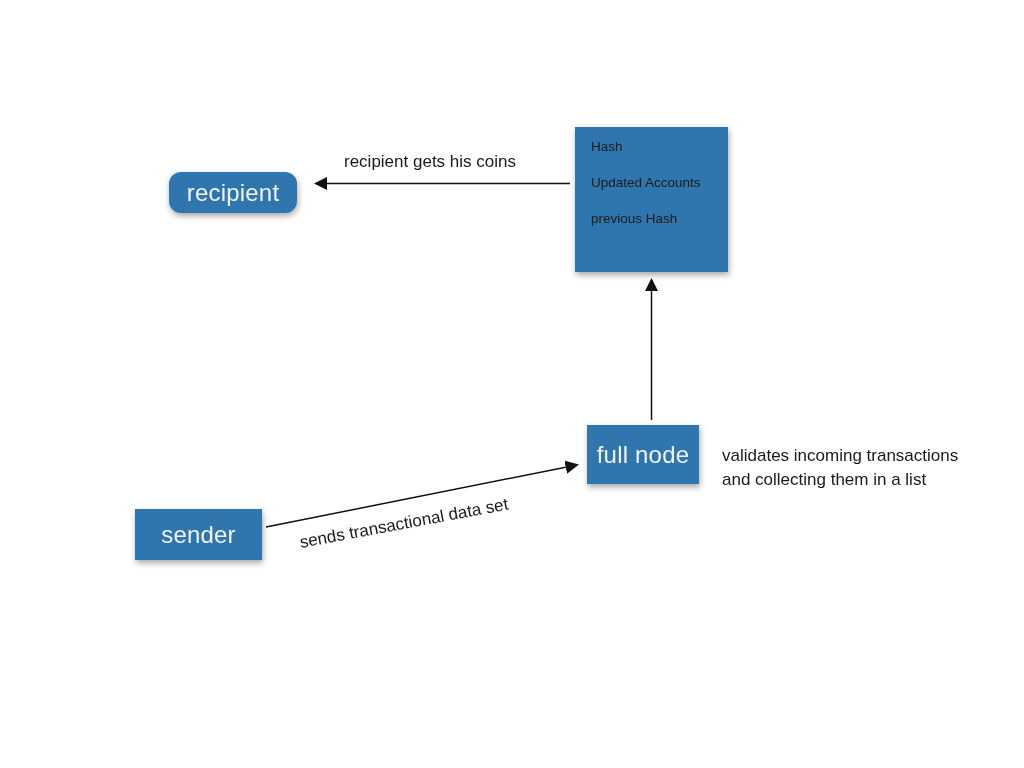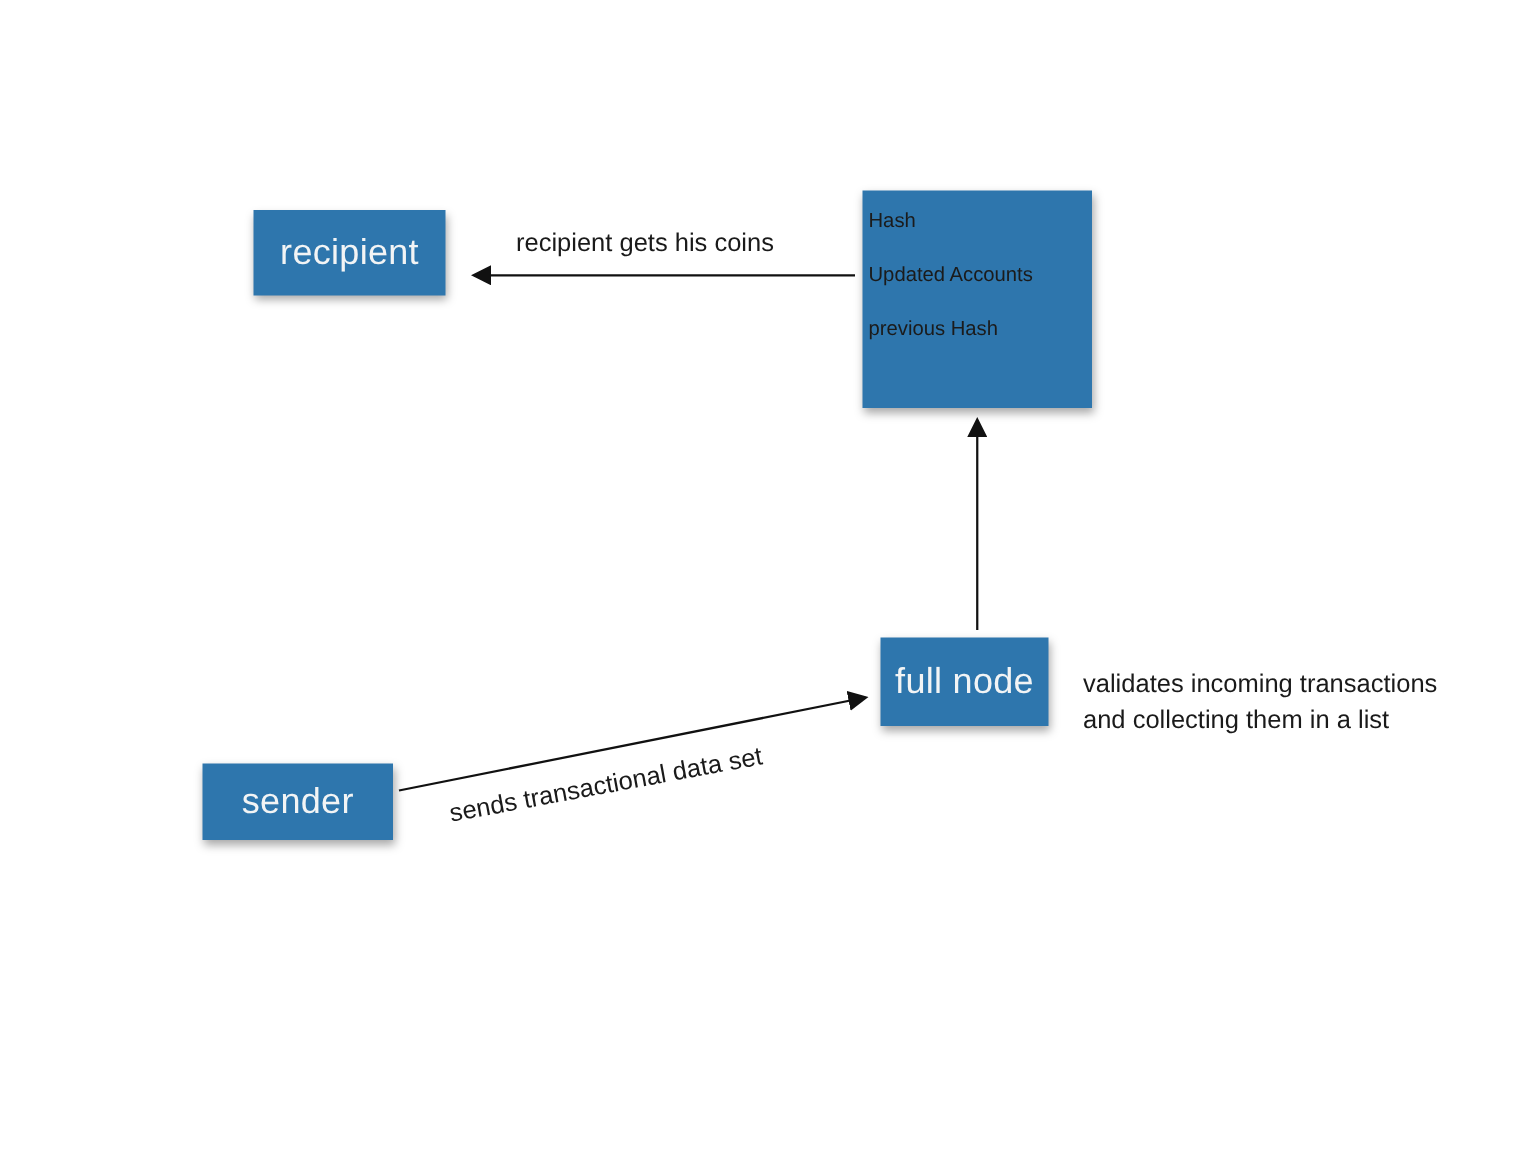--- a/index.html
+++ b/index.html
@@ -34,36 +34,36 @@
     position: absolute;
     background: var(--box-fill, #2e76ad);
     color: var(--box-text, #f2f4f5);
     display: flex;
     align-items: center;
     justify-content: center;
     font-size: 24px;
     letter-spacing: 0.2px;
     box-shadow: 1px 3px 6px rgba(0,0,0,0.35);
   }
-  #node-recipient { left: 169px; top: 140px; width: 128px; height: 57px; }
+  #node-recipient { left: 169px; top: 172px; width: 128px; height: 41px; border-radius: 12px; }
   #node-sender    { left: 135px; top: 509px; width: 127px; height: 51px; }
   #node-fullnode  { left: 587px; top: 425px; width: 112px; height: 59px; }
   #node-block {
     position: absolute;
     left: 575px; top: 127px; width: 153px; height: 145px;
     background: var(--box-fill, #2e76ad);
     color: var(--block-text, #1b1b1b);
     box-shadow: 1px 3px 6px rgba(0,0,0,0.35);
     padding-top: 2px;
     box-sizing: border-box;
   }
   .block-line {
     font-size: 13.5px;
     line-height: 36px;
-    padding-left: 4px;
+    padding-left: 16px;
     white-space: nowrap;
   }
   .edge-label {
     position: absolute;
     font-size: 17px;
     line-height: 24px;
     color: #1a1a1a;
   }
   .edge-label .line { white-space: nowrap; }
   #label-recipient-coins { left: 344px; top: 152px; line-height: 20px; white-space: nowrap; }

